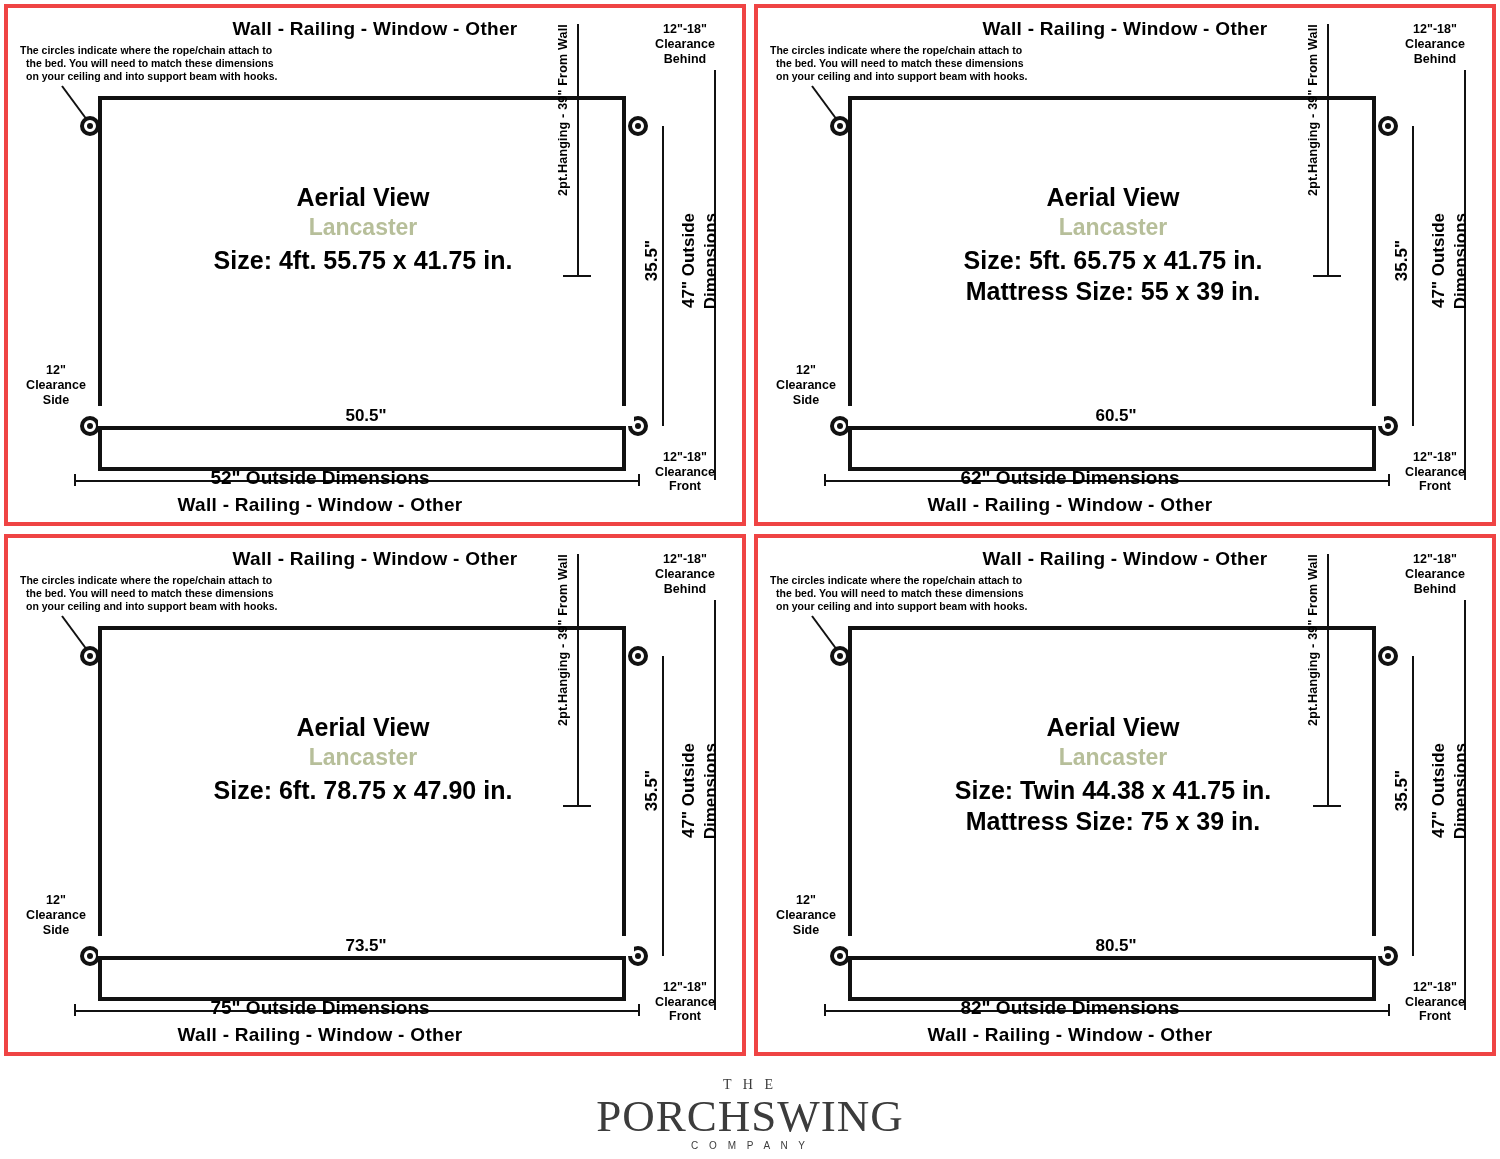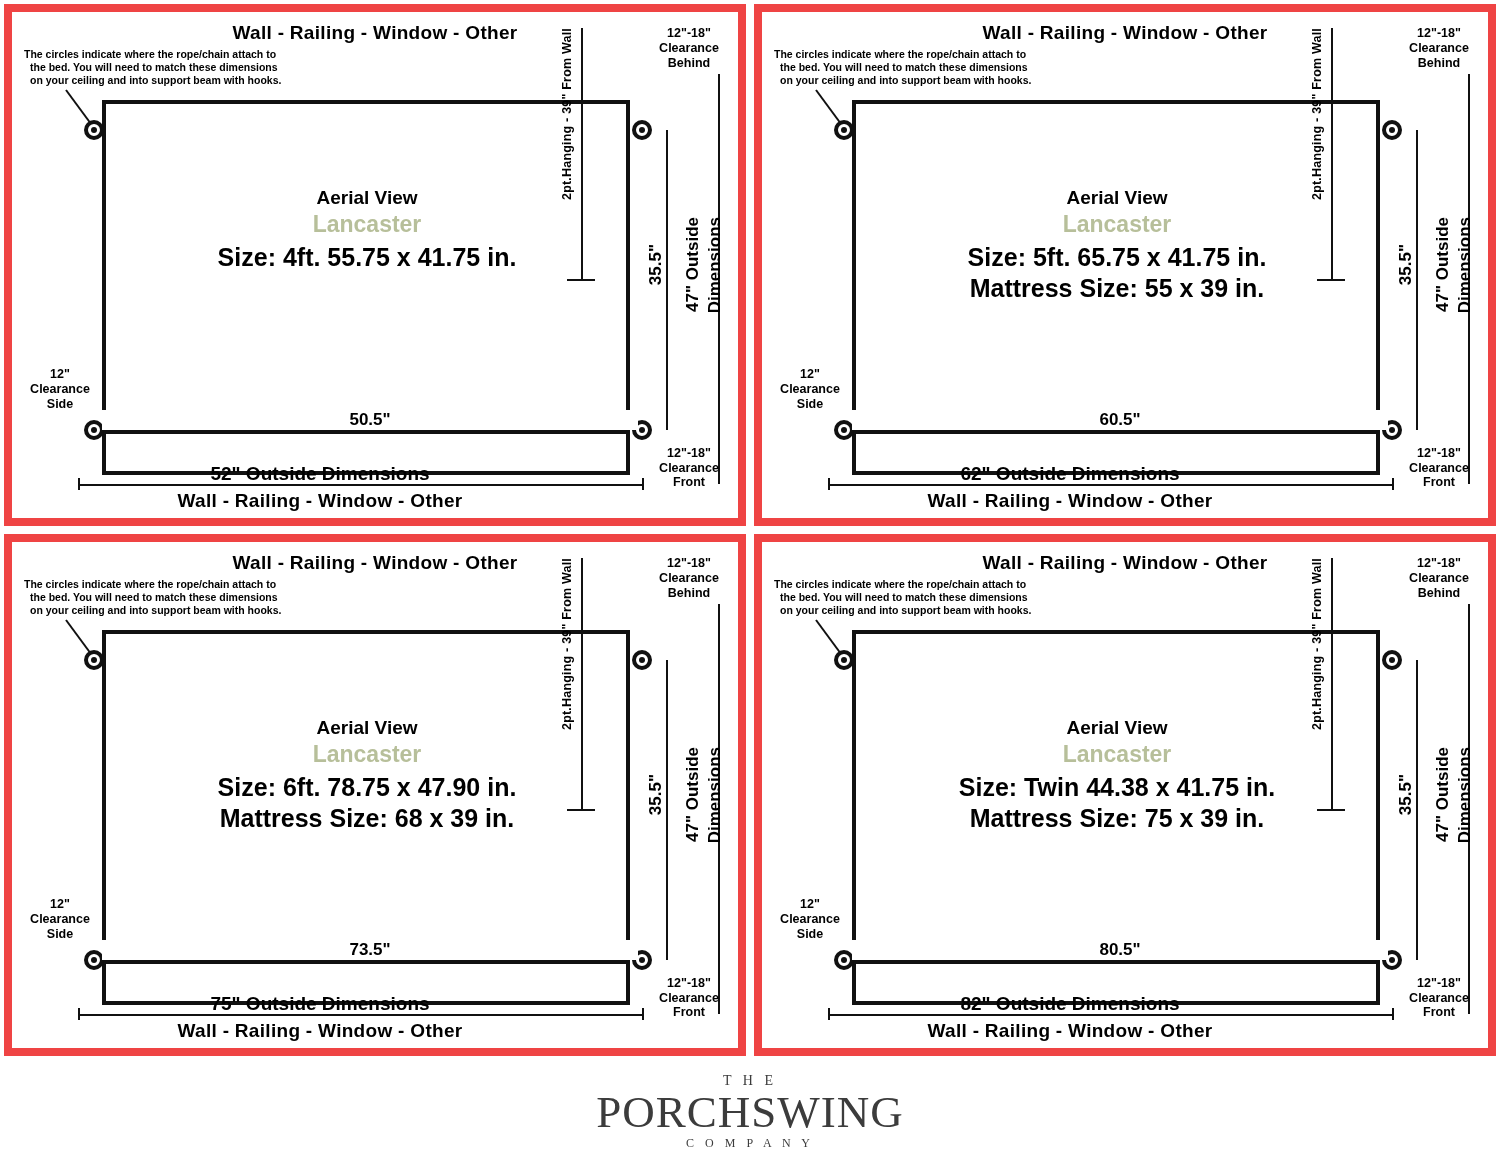--- a/index.html
+++ b/index.html
@@ -37,21 +37,21 @@
   .panel {
     position: relative;
     box-sizing: border-box;
     padding: 4px;
   }
   .panel-inner {
     position: relative;
     box-sizing: border-box;
     width: 100%;
     height: 100%;
-    border: 8px solid #ef4444;
+    border: 4px solid #ef4444;
     background: #fff;
   }
 
   
   .top-title {
     position: absolute;
     left: 0;
     right: 0;
     top: 10px;
     text-align: center;
@@ -122,21 +122,21 @@
 
   
   .center-text {
     position: absolute;
     left: 100px;
     width: 510px;
     top: 175px;
     text-align: center;
   }
   .center-text .aerial {
-    font-size: 19px;
+    font-size: 25px;
     font-weight: bold;
     margin-bottom: 2px;
   }
   .center-text .model {
     font-size: 23px;
     font-weight: bold;
     color: #b7bf9a;
     margin-bottom: 4px;
   }
   .center-text .size,
@@ -253,22 +253,22 @@
     font-size: 14px;
     letter-spacing: 4px;
   }
   .logo .name {
     font-family: "Liberation Serif", serif;
     font-size: 45px;
     letter-spacing: 1px;
     line-height: 1.05;
   }
   .logo .company {
-    font-family: Liberation Serif, serif;
-    font-size: 12px;
+    font-family: Liberation Sans, sans-serif;
+    font-size: 10px;
     letter-spacing: 4px;
   }
 </style>
 </head>
 <body>
 
 <div class="sheet">
 
   <div class="panels">
 
@@ -424,21 +424,20 @@
 
         <div class="ring tl"></div>
         <div class="ring tr"></div>
         <div class="ring bl"></div>
         <div class="ring br"></div>
 
         <div class="center-text">
           <div class="aerial">Aerial View</div>
           <div class="model">Lancaster</div>
           <div class="size">Size: 6ft. 78.75 x 47.90 in.</div>
-          <div class="mattress">Mattress Size: 68 x 39 in.</div>
         </div>
 
         <div class="inner-width-dim">73.5"</div>
 
         <div class="rule v" style="left:569px; top:16px; height:252px;"></div>
         <div class="tick" style="left:555px; top:267px; width:28px;"></div>
         <div class="vdim v-2pt">2pt.Hanging - 39" From Wall</div>
 
         <div class="rule v" style="left:654px; top:118px; height:300px;"></div>
         <div class="vdim v-355">35.5"</div>

